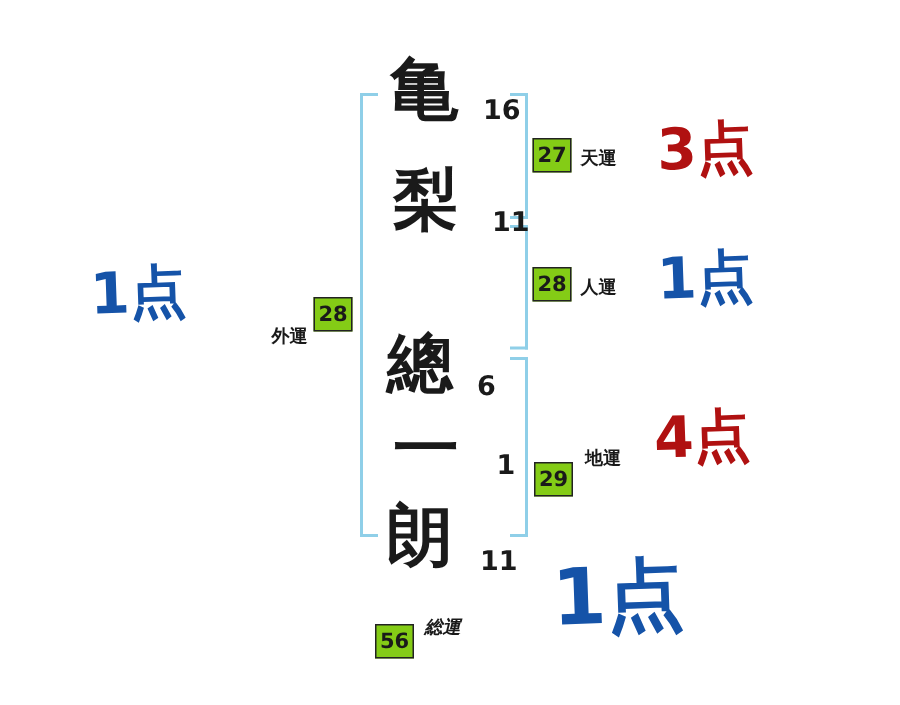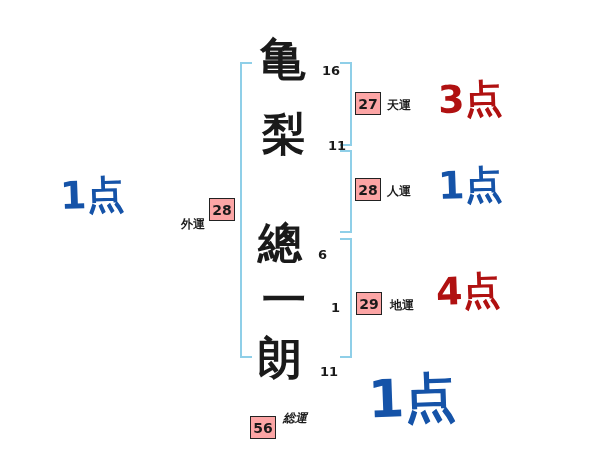--- a/index.html
+++ b/index.html
@@ -15,30 +15,30 @@
   .abs { position: absolute; }
 
   
   .kanji {
     font-size: 44px;
     font-weight: bold;
     line-height: 1;
     letter-spacing: 0;
   }
   .strokes {
-    font-size: 13px;
+    font-size: 18px;
     font-weight: bold;
   }
 
   
   .valbox {
     width: 26px;
     height: 23px;
     border: 1.6px solid #222222;
-    background: #fca5a5;
+    background: #84cc16;
     display: flex;
     align-items: center;
     justify-content: center;
     font-size: 14px;
     font-weight: bold;
     box-sizing: border-box;
   }
   .boxlabel {
     font-size: 12px;
     font-weight: bold;
@@ -92,21 +92,21 @@
   <div class="abs strokes" style="left:320px; top:364px;">11</div>
 
   <div class="abs valbox" style="left:355px; top:92px;">27</div>
   <div class="abs boxlabel" style="left:387px; top:97px;">天運</div>
   <div class="abs score" style="left: 438px; top: 80px; color: rgb(176, 17, 17);">3点</div>
 
   <div class="abs valbox" style="left:355px; top:178px;">28</div>
   <div class="abs boxlabel" style="left:387px; top:183px;">人運</div>
   <div class="abs score" style="left: 438px; top: 166px; color: rgb(21, 83, 168);">1点</div>
 
-  <div class="abs valbox" style="left:356px; top:292px;">29</div>
+  <div class="abs valbox" style="left:356px; top:308px;">29</div>
   <div class="abs boxlabel" style="left:390px; top:297px;">地運</div>
   <div class="abs score" style="left: 436px; top: 272px; color: rgb(176, 17, 17);">4点</div>
 
   <div class="abs valbox" style="left:250px; top:416px;">56</div>
   <div class="abs boxlabel" style="left:283px; top:410px;font-style:italic;">総運</div>
   <div class="abs score big" style="left: 368px; top: 372px; color: rgb(21, 83, 168);">1点</div>
 
   <div class="abs valbox" style="left:209px; top:198px;">28</div>
   <div class="abs boxlabel" style="left:181px; top:216px;">外運</div>
   <div class="abs score" style="left: 60px; top: 176px; color: rgb(21, 83, 168);">1点</div>

